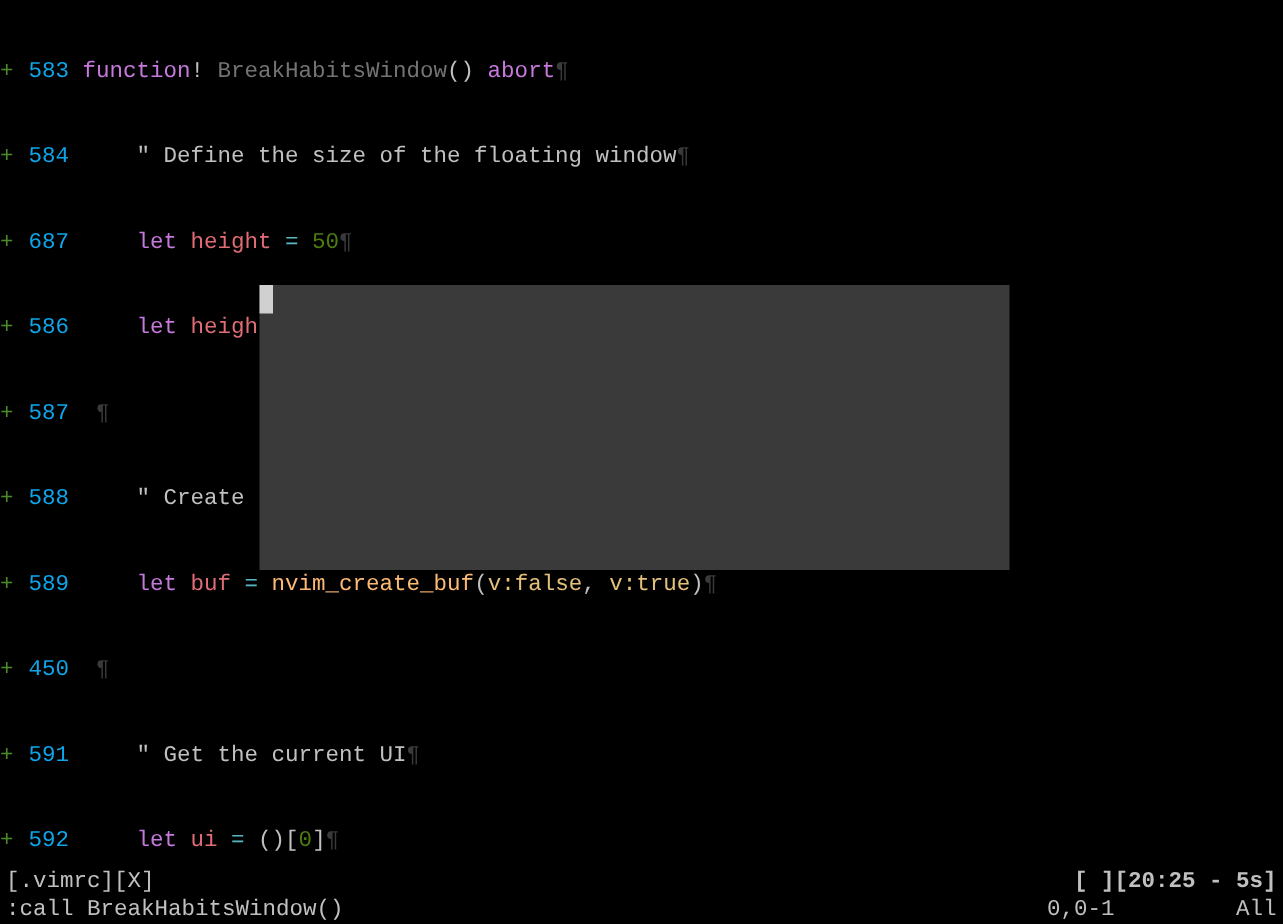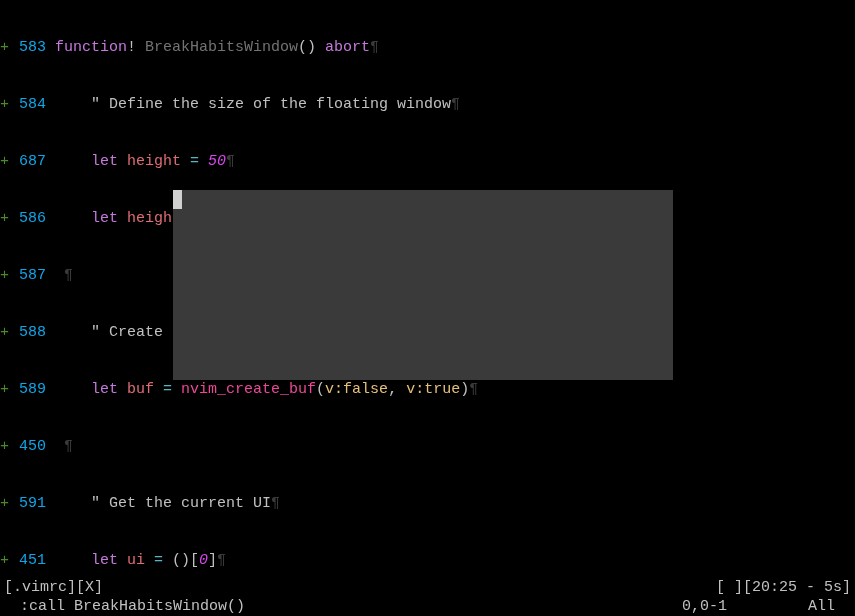--- a/index.html
+++ b/index.html
@@ -39,22 +39,22 @@
   }
   .indent { display:inline-block; }
   .kw-func { color: #c678dd; }
   .kw-bang { color: #c0c0c0; }
   .fn-name { color: #737373; }
   .paren { color: #c0c0c0; }
   .comment { color: #c0c0c0; }
   .kw-let { color: #c678dd; }
   .var { color: #e06c75; }
   .eq { color: #56b6c2; }
-  .num { color: #d946ef; font-style: italic; }
-  .call { color: #ec4899; }
+  .num { color: #4d7c0f; }
+  .call { color: #fdba74; }
   .vval { color: #e5c07b; }
   .nl { color: #3a3a3a; }
 
   .float-win {
     position: absolute;
     background: #3a3a3a;
   }
   .float-cursor {
     position: absolute;
     background: #d0d0d0;
@@ -68,33 +68,33 @@
     left: 0;
     right: 0;
     height: 19px;
     background: #000000;
     color: #c0c0c0;
     display: flex;
     justify-content: space-between;
     padding: 0 4px;
   }
   .statusline .left { white-space: pre; }
-  .statusline .right { white-space: pre; }
+  .statusline .right { white-space: pre; font-weight: bold; }
 
   .cmdline {
     position: absolute;
     bottom: 0;
     left: 0;
     right: 0;
     height: 19px;
     background: #000000;
     color: #c0c0c0;
     display: flex;
     justify-content: space-between;
-    padding: 0 20px;
+    padding: 0 4px;
   }
   .cmdline .left { white-space: pre; }
   .cmdline .right { white-space: pre; }
 </style>
 </head>
 <body>
 
 <div class="editor">
 
 <div class="line"><span class="gutter-sign">+</span><span class="lineno">583</span><span class="kw-func">function</span><span class="kw-bang">!</span><span class="fn-name"> BreakHabitsWindow</span><span class="paren">()</span><span class="kw-func"> abort</span><span class="nl">¶</span></div>
@@ -108,21 +108,21 @@
 <div class="line"><span class="gutter-sign">+</span><span class="lineno">587</span><span class="comment"> </span><span class="nl">¶</span></div>
 
 <div class="line"><span class="gutter-sign">+</span><span class="lineno">588</span><span class="comment">    " Create the scratch buffer displayed in the floating window</span><span class="nl">¶</span></div>
 
 <div class="line"><span class="gutter-sign">+</span><span class="lineno">589</span><span class="indent">    </span><span class="kw-let">let</span><span class="var"> buf</span><span class="eq"> = </span><span class="call">nvim_create_buf</span><span class="paren">(</span><span class="vval">v:false</span><span class="paren">, </span><span class="vval">v:true</span><span class="paren">)</span><span class="nl">¶</span></div>
 
 <div class="line"><span class="gutter-sign">+</span><span class="lineno">450</span><span class="comment"> </span><span class="nl">¶</span></div>
 
 <div class="line"><span class="gutter-sign">+</span><span class="lineno">591</span><span class="comment">    " Get the current UI</span><span class="nl">¶</span></div>
 
-<div class="line"><span class="gutter-sign">+</span><span class="lineno">451</span><span class="indent">    </span><span class="kw-let">let</span><span class="var"> ui</span><span class="eq"> = </span><span class="paren">()[</span><span class="num">0</span><span class="paren">]</span><span class="nl">¶</span></div>
+<div class="line"><span class="gutter-sign">+</span><span class="lineno">592</span><span class="indent">    </span><span class="kw-let">let</span><span class="var"> ui</span><span class="eq"> = </span><span class="paren">()[</span><span class="num">0</span><span class="paren">]</span><span class="nl">¶</span></div>
 
 <div class="line"><span class="gutter-sign">+</span><span class="lineno">593</span><span class="comment"> </span><span class="nl">¶</span></div>
 
 
 
 
 
 
 
 

